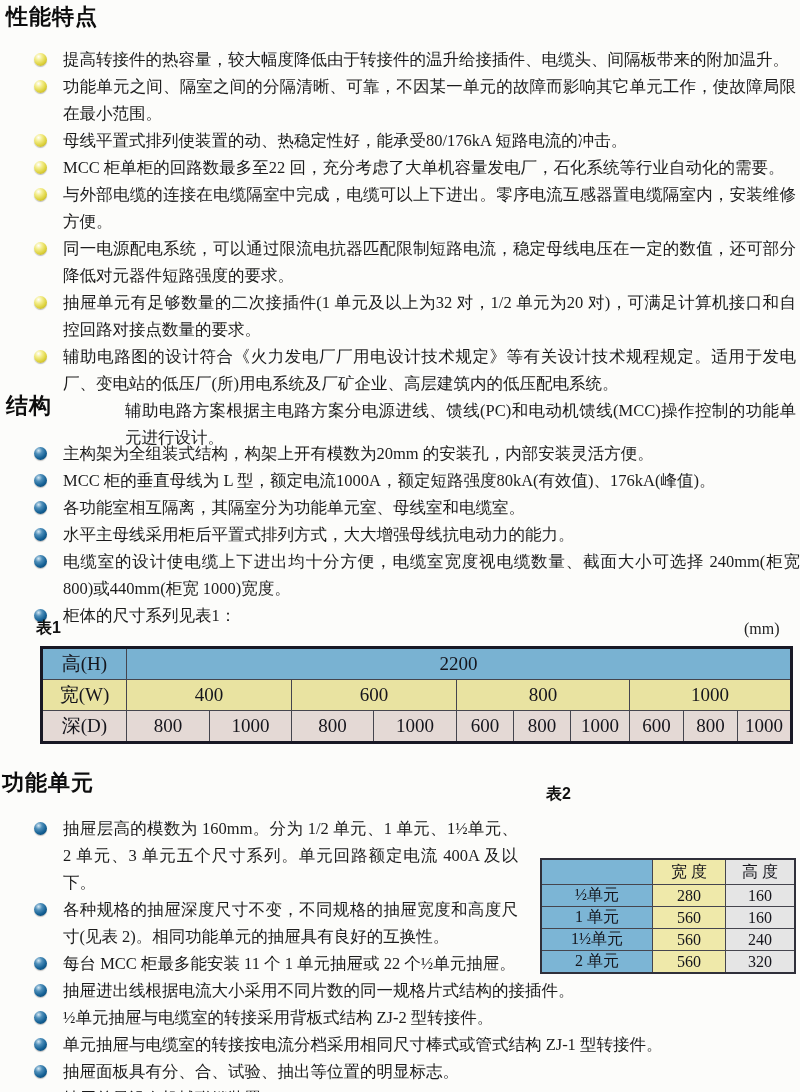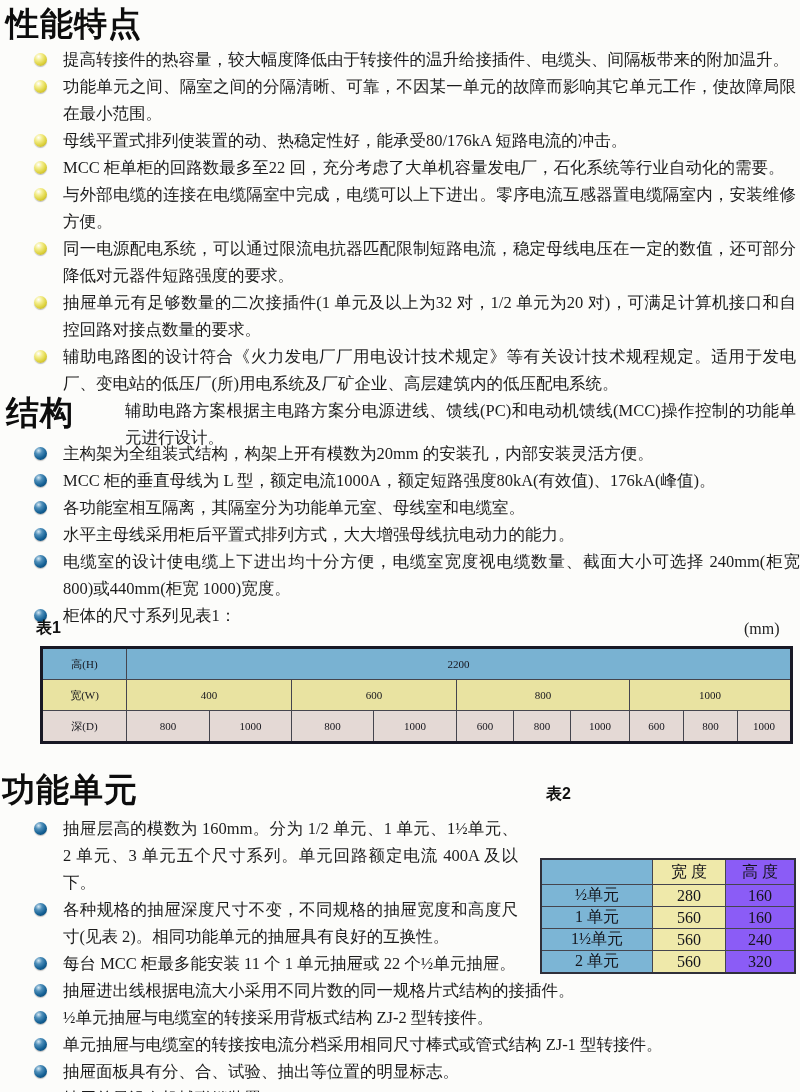--- a/index.html
+++ b/index.html
@@ -5,56 +5,56 @@
   html,body{margin:0;padding:0;}
   body{
     width:800px;height:1092px;position:relative;overflow:hidden;
     background:#fcfcfa;color:#1b1b1b;
     font-family:"Liberation Serif","DejaVu Serif",serif;
     font-size:16.5px;
   }
   .h1{
     position:absolute;left:6px;margin:0;
     font-family:"Liberation Sans","DejaVu Sans",sans-serif;
-    font-weight:700;font-size:33px;color:#0d0d0d;letter-spacing:1px;
+    font-weight:700;font-size:22px;color:#0d0d0d;letter-spacing:1px;
   }
   .list{position:absolute;list-style:none;margin:0;padding:0;line-height:27px;}
   .item{position:relative;padding-left:33px;text-align:justify;}
   .item .txt{color:#1b1b1b;}
   .bullet{
     position:absolute;left:4px;top:7px;width:13px;height:13px;border-radius:50%;
     box-shadow:0 1px 1px rgba(0,0,0,.25);
   }
   .bullet.yellow{background:radial-gradient(circle at 35% 28%,#ffffff 0%,#f4ee8e 28%,#ddd23e 62%,#b1a01b 100%);}
   .bullet.blue{background:radial-gradient(circle at 35% 28%,#d3e6f2 0%,#4e8fba 28%,#135f93 62%,#093a60 100%);}
   .note{padding-left:95px;}
   .narrow{max-width:455px;}
   .tbl-caption{
     position:absolute;font-family:"Liberation Sans","DejaVu Sans",sans-serif;
     font-weight:700;font-size:16px;color:#111;
   }
   .unit-label{position:absolute;font-size:16px;color:#222;}
   table{border-collapse:collapse;table-layout:fixed;}
   #table1{position:absolute;left:40px;top:646px;width:750px;border:3px solid #181824;}
   #table1 td{
-    border:1px solid #45454e;text-align:center;font-size:11px;color:#15151c;
+    border:1px solid #45454e;text-align:center;font-size:19px;color:#15151c;
     height:30px;padding:0;
   }
   #table1 .row-h td{background:#79b2d2;}
   #table1 .row-w td{background:#e9e3a1;}
   #table1 .row-d td{background:#e4d9d5;}
   #table2{position:absolute;left:540px;top:810px;width:250px;border:2px solid #30303a;margin-top:48px;}
   #table2 td{
     border:1px solid #45454e;text-align:center;font-size:16px;color:#15151c;
     height:21px;padding:0;
   }
   #table2 tr.hdr td{height:24px;}
   #table2 .c-name{background:#7cb5d5;width:110px;text-align:center;}
   #table2 .c-w{background:#efe9aa;width:72px;}
-  #table2 .c-h{background:#8b5cf6;width:68px;}
+  #table2 .c-h{background:#e5e5e5;width:68px;}
 </style>
 </head>
 <body>
 
 <h1 class="h1" style="top:2px;">性能特点</h1>
 
 <ul class="list" style="top:46px;left:30px;width:766px;">
   <li class="item"><span class="bullet yellow"></span><span class="txt">提高转接件的热容量，较大幅度降低由于转接件的温升给接插件、电缆头、间隔板带来的附加温升。</span></li>
   <li class="item"><span class="bullet yellow"></span><span class="txt">功能单元之间、隔室之间的分隔清晰、可靠，不因某一单元的故障而影响其它单元工作，使故障局限在最小范围。</span></li>
   <li class="item"><span class="bullet yellow"></span><span class="txt">母线平置式排列使装置的动、热稳定性好，能承受80/176kA 短路电流的冲击。</span></li>

